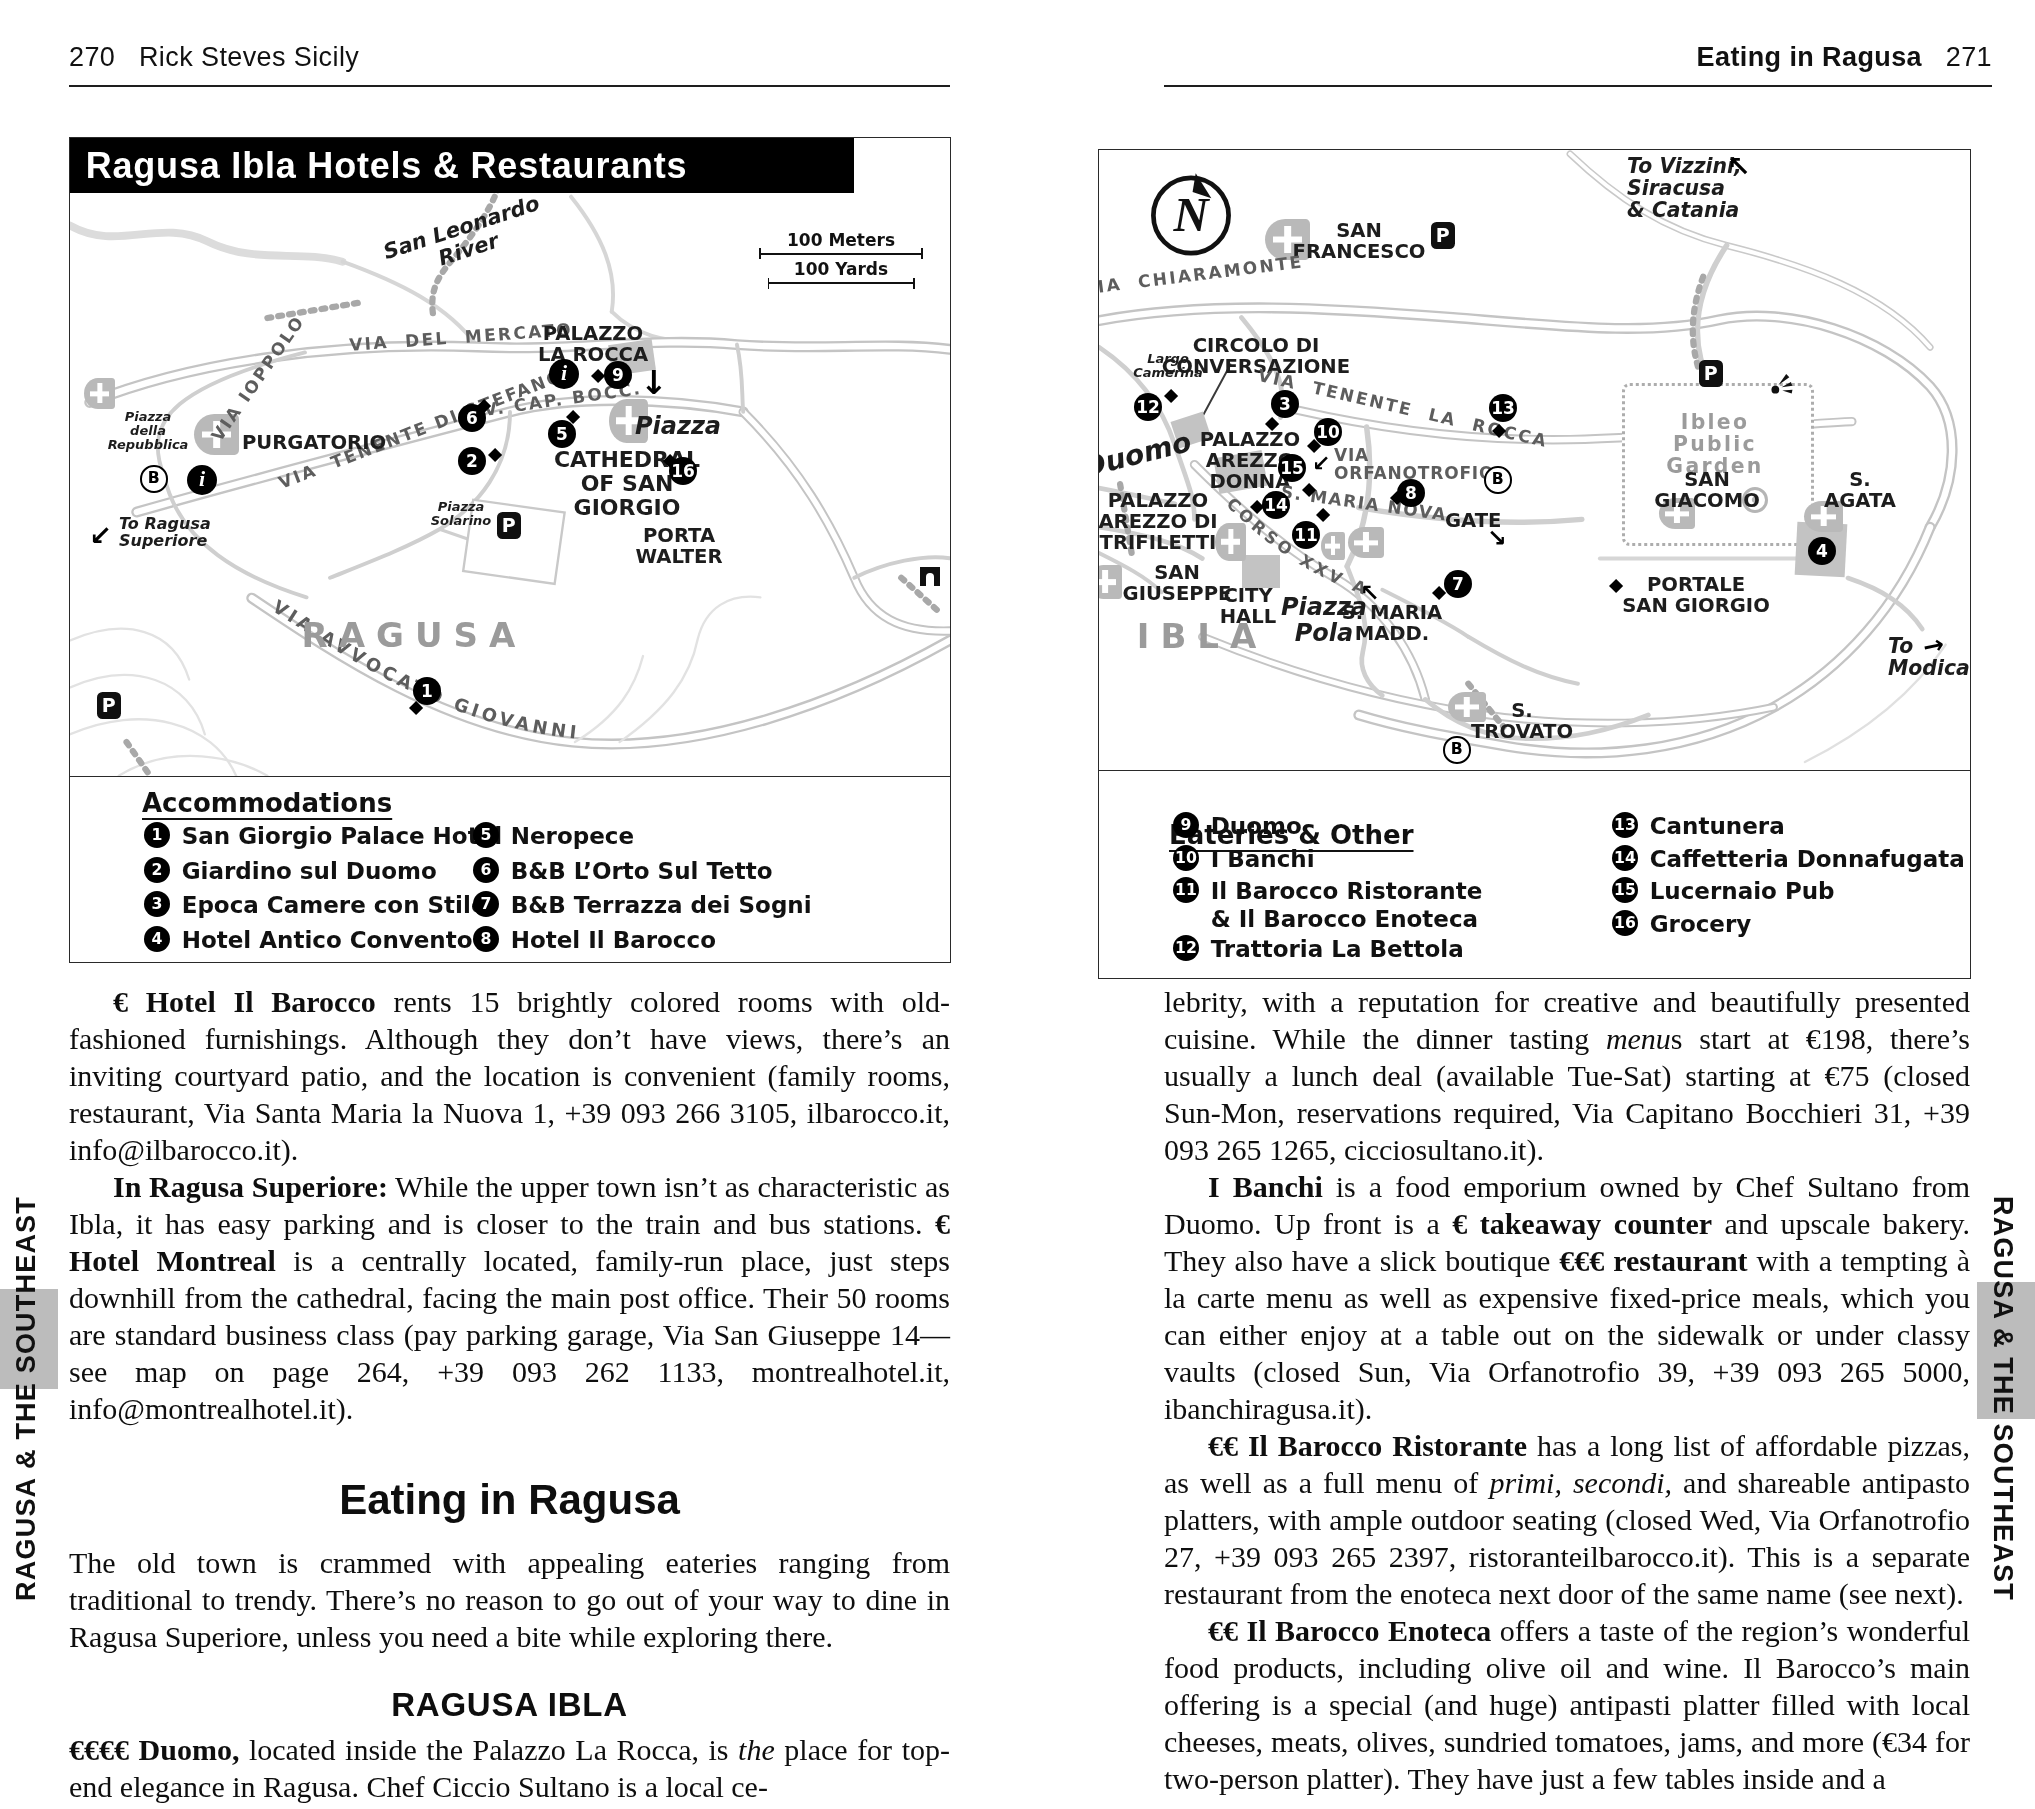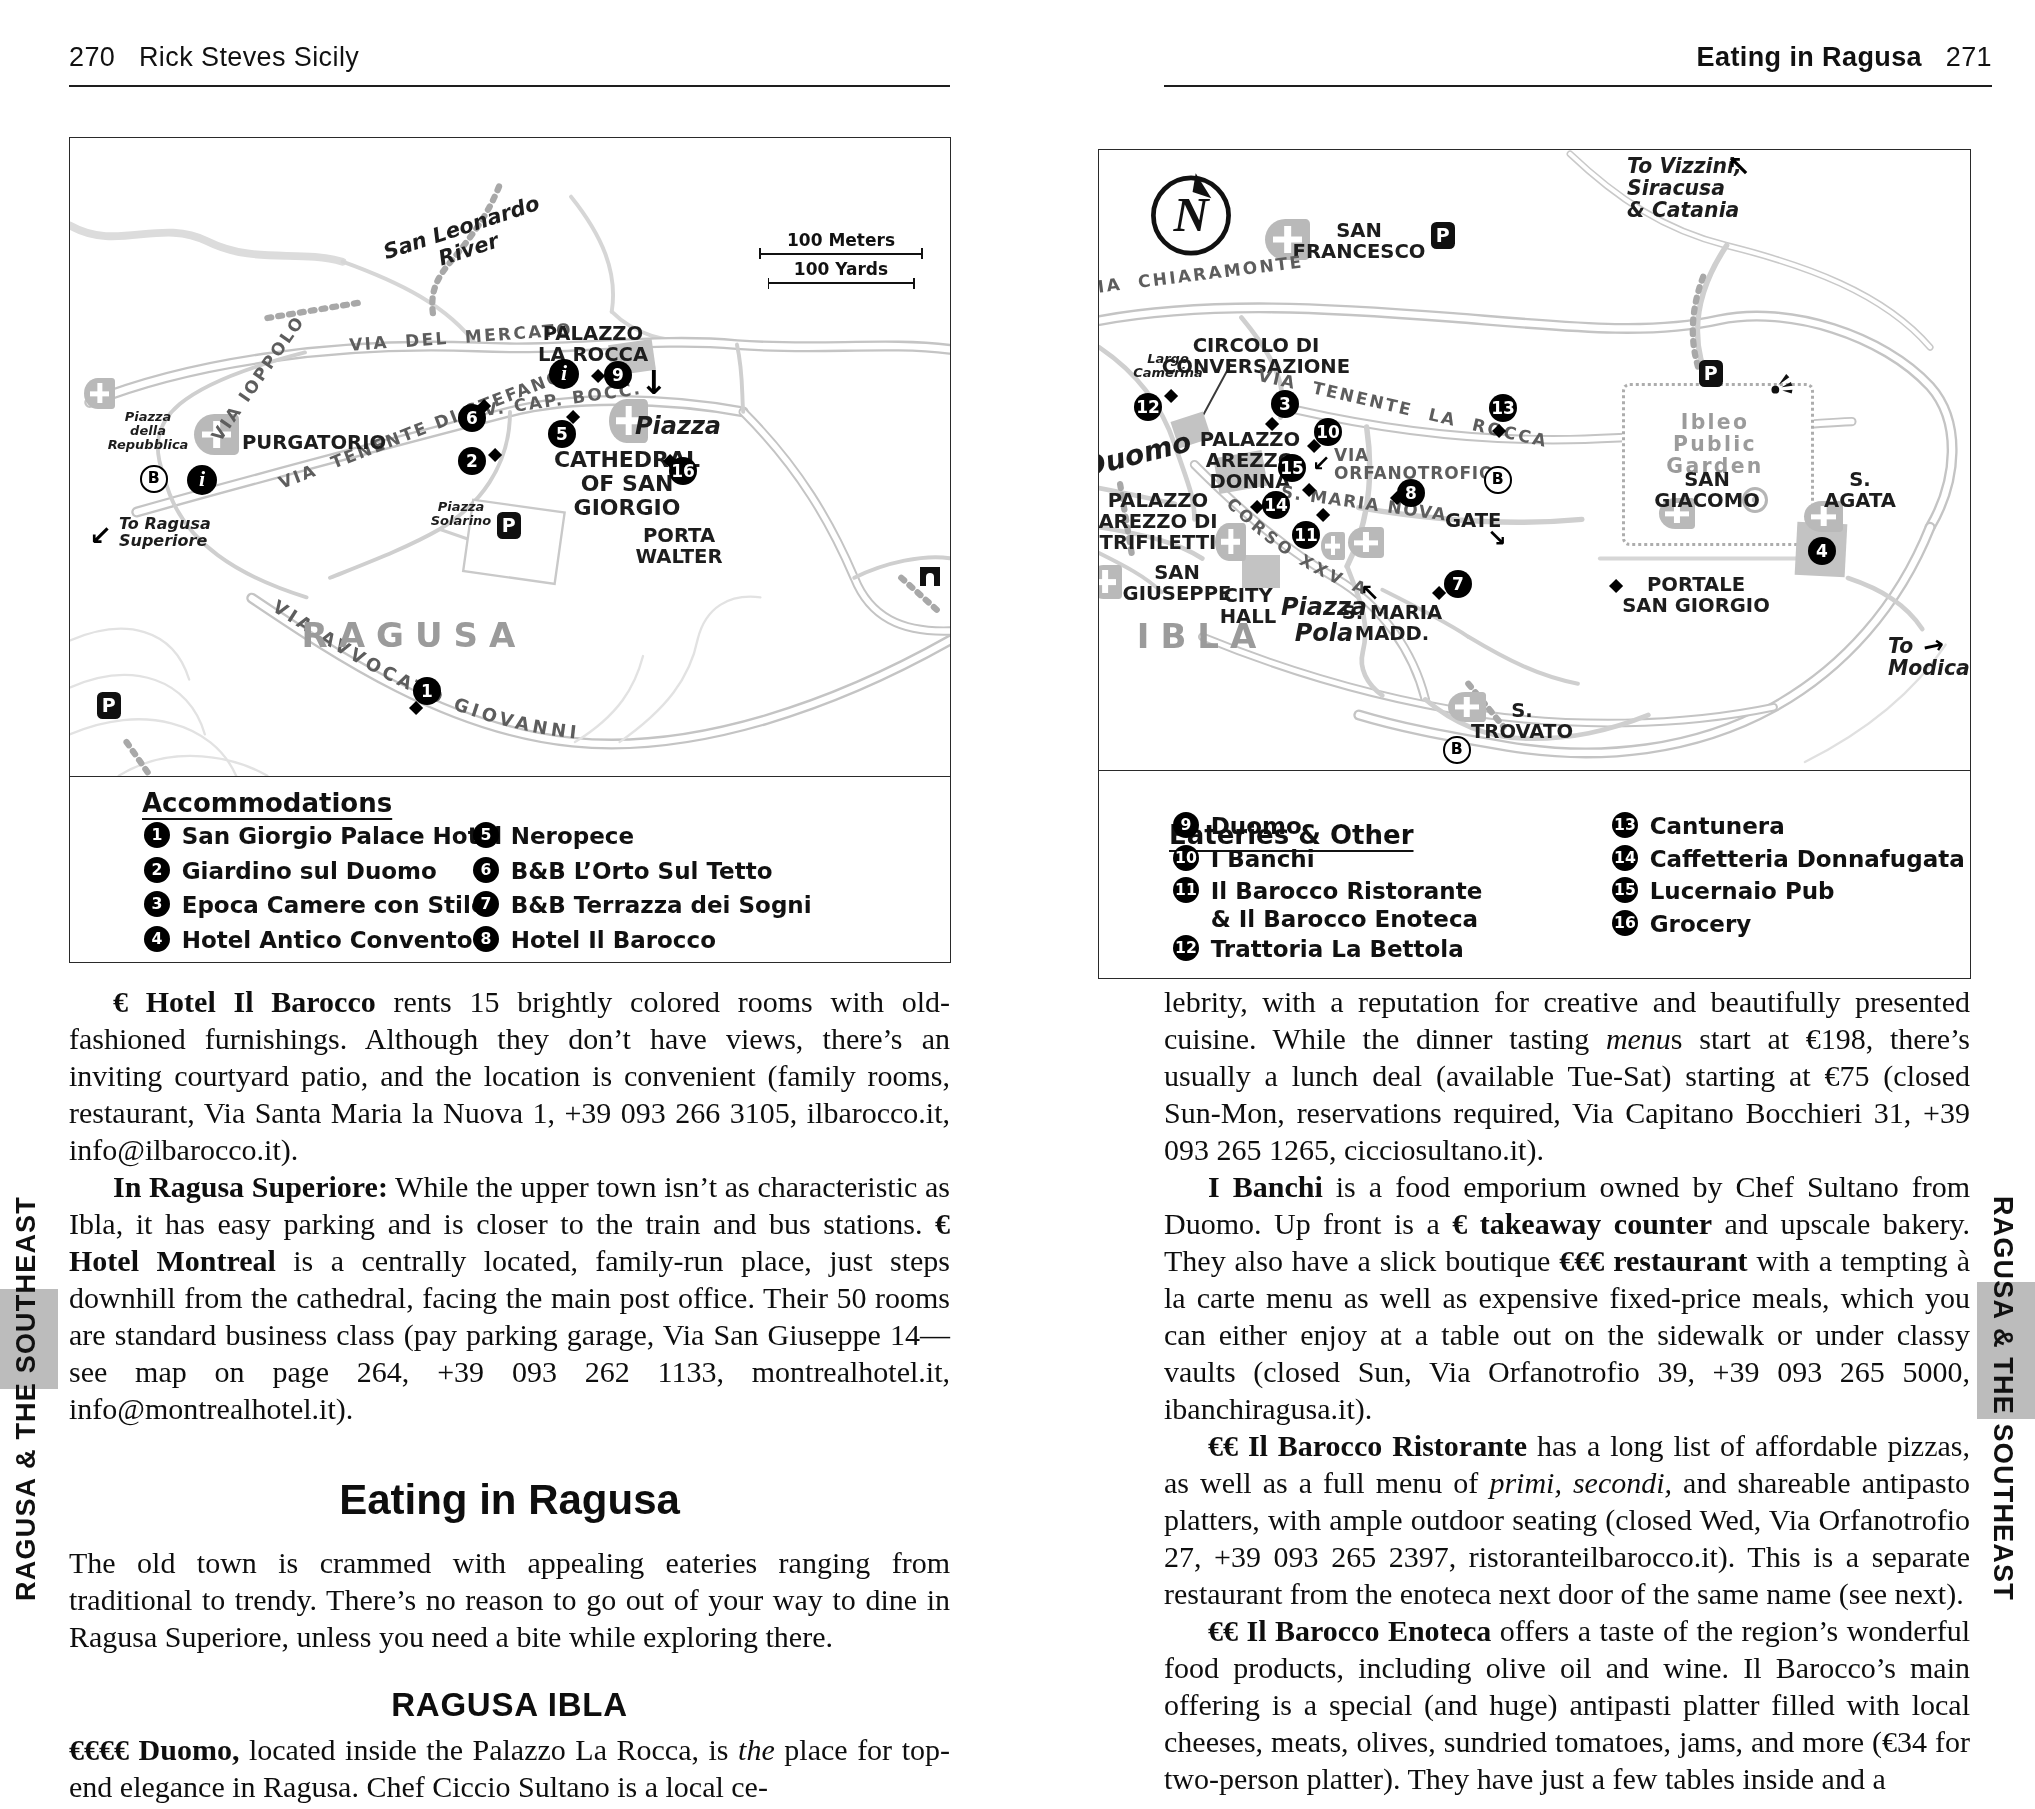--- a/index.html
+++ b/index.html
@@ -116,20 +116,21 @@
       <path d="M645,772 C702,737 722,700 732,662" stroke="#e2e2e2" stroke-width="3"></path>
       <path d="M548,62 C532,102 508,132 483,162 C465,184 460,202 464,228" stroke="#a8a8a8" stroke-width="8" stroke-dasharray="5 9"></path>
       <path d="M252,230 L372,210" stroke="#a8a8a8" stroke-width="8" stroke-dasharray="5 9"></path>
       <path d="M1062,562 L1112,607" stroke="#a8a8a8" stroke-width="8" stroke-dasharray="5 9"></path>
       <path d="M72,772 L102,815" stroke="#a8a8a8" stroke-width="8" stroke-dasharray="5 9"></path>
       <path id="avvp" d="M252,600 C362,670 482,752 652,768" stroke="none"></path>
     </g>
     <text class="svgst"><textPath href="#avvp" startOffset="6">VIA   AVVOCATO   GIOVANNI   OTTAVIANO</textPath></text>
   </svg>
 
+  <div class="banner" style="width:753px;">Ragusa Ibla Hotels &amp; Restaurants</div>
 
   <div class="scale" style="left:689px;top:92px;">
     <div>100 Meters</div>
     <div class="s-l"></div>
     <div>100 Yards</div>
     <div class="s-l" style="width:147px;margin-left:8.6px;"></div>
   </div>
 
   <div class="ml itl ctr" style="left:395px;top:78px;transform:translateX(-50%) rotate(-18deg);font-size:21px;">San Leonardo
 River</div>

